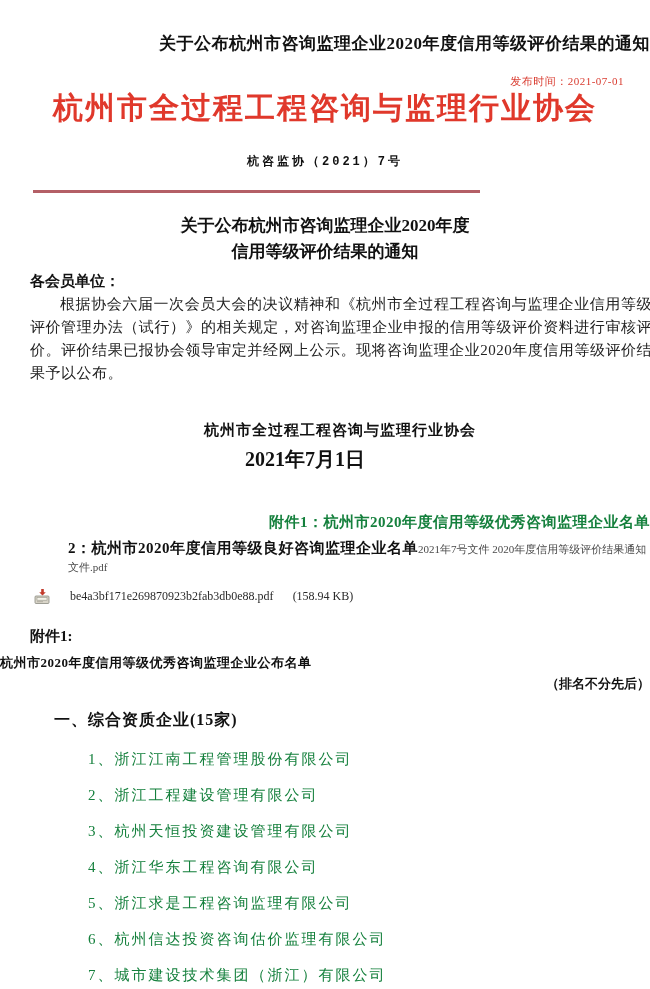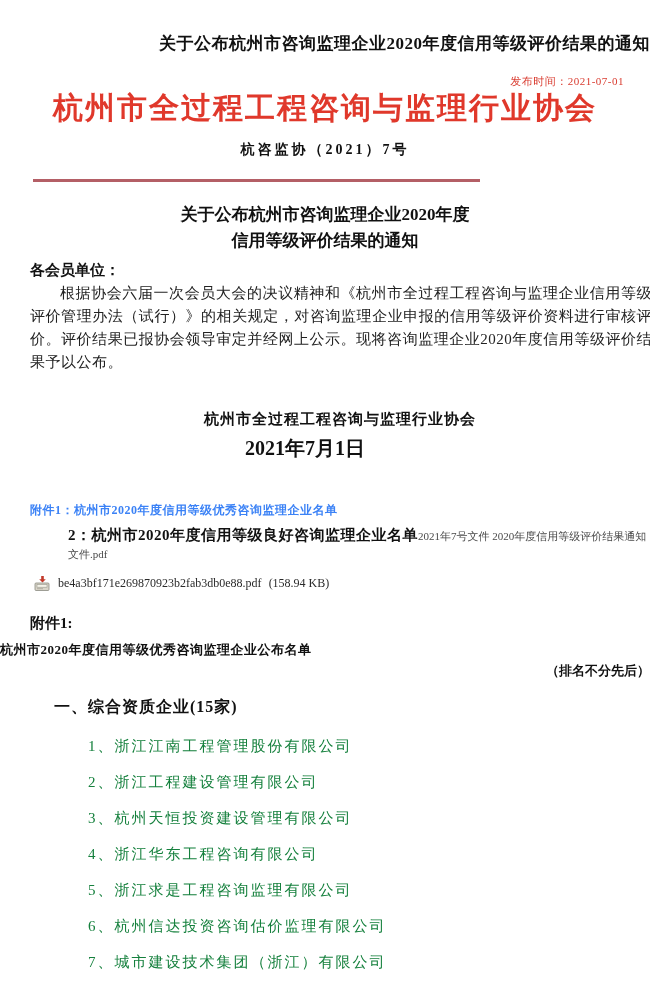--- a/index.html
+++ b/index.html
@@ -35,26 +35,27 @@
   .org-title {
     margin-top: 2px;
     text-align: center;
     font-size: 30px;
     color: #e0382b;
     letter-spacing: 2px;
     font-weight: 600;
     line-height: 34px;
   }
   .doc-number {
-    margin-top: 16px;
-    text-align: center;
-    font-size: 14px;
+    margin-top: 28px;
+    text-align: center;
+    font-size: 12px;
     font-weight: 700;
     letter-spacing: 3px;
     color: #111;
+    font-family: Liberation Mono, monospace;
   }
   .red-line {
     margin-top: 20px;
     margin-left: 33px;
     width: 447px;
     height: 3px;
     background: #b45f66;
   }
   .notice-title {
     margin-top: 20px;
@@ -94,24 +95,25 @@
     margin-top: 6px;
     text-align: center;
     font-size: 20px;
     font-weight: 600;
     padding-right: 40px;
     color: #111;
   }
   .attach-block { margin-top: 40px; }
   .attach-line1 {
     margin-left: 30px;
-    font-size: 12px;
-    font-weight: 700;
-    letter-spacing: 0.5px;
-    color: #3b82f6;
+    font-size: 15px;
+    font-weight: 700;
+    letter-spacing: 0.5px;
+    color: #15803d;
+    text-align: right;
   }
   .attach-line2 {
     margin-top: 7px;
     margin-left: 68px;
     font-size: 15px;
     font-weight: 700;
     letter-spacing: 0.5px;
     color: #111;
   }
   .attach-note {
@@ -120,21 +122,21 @@
     color: #4a4a4a;
     letter-spacing: 0;
   }
   .file-row {
     margin-top: 13px;
     margin-left: 34px;
     font-size: 12px;
     color: #2a2a2a;
     display: flex;
     align-items: center;
-    gap: 7px;
+    gap: 19px;
   }
   .file-row a {
     color: #2a2a2a;
     text-decoration: none;
   }
   .file-icon { width: 17px; height: 17px; display: inline-block; }
   .annex-label {
     margin-top: 22px;
     margin-left: 30px;
     font-size: 15px;

